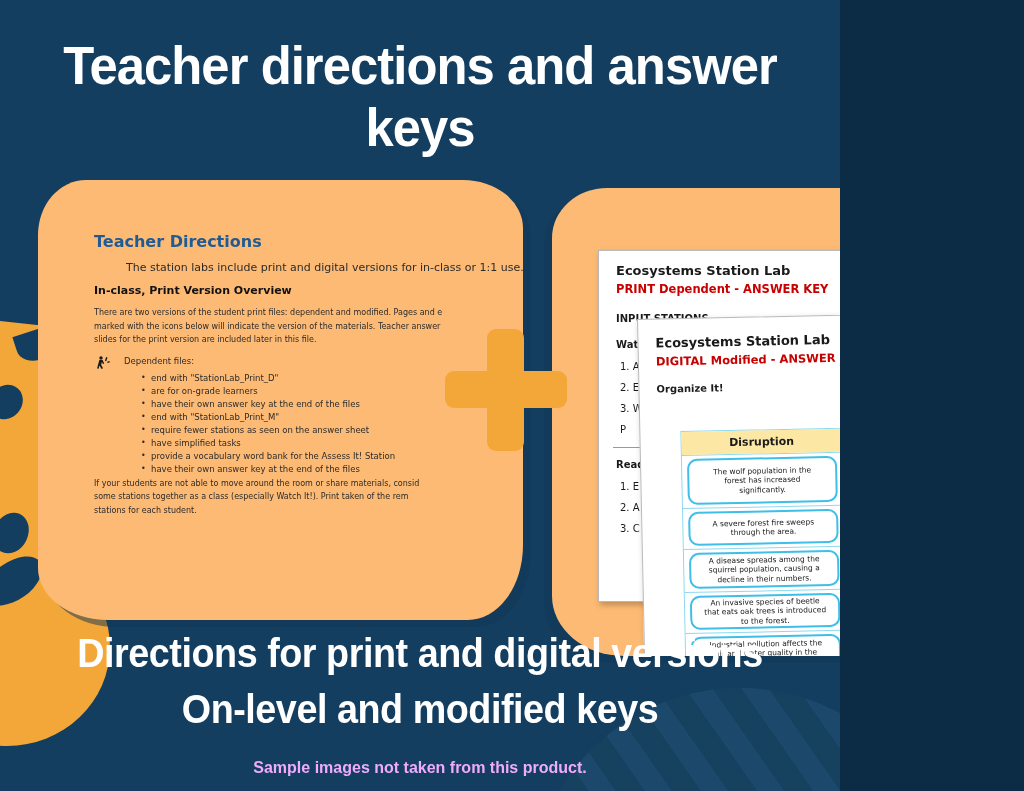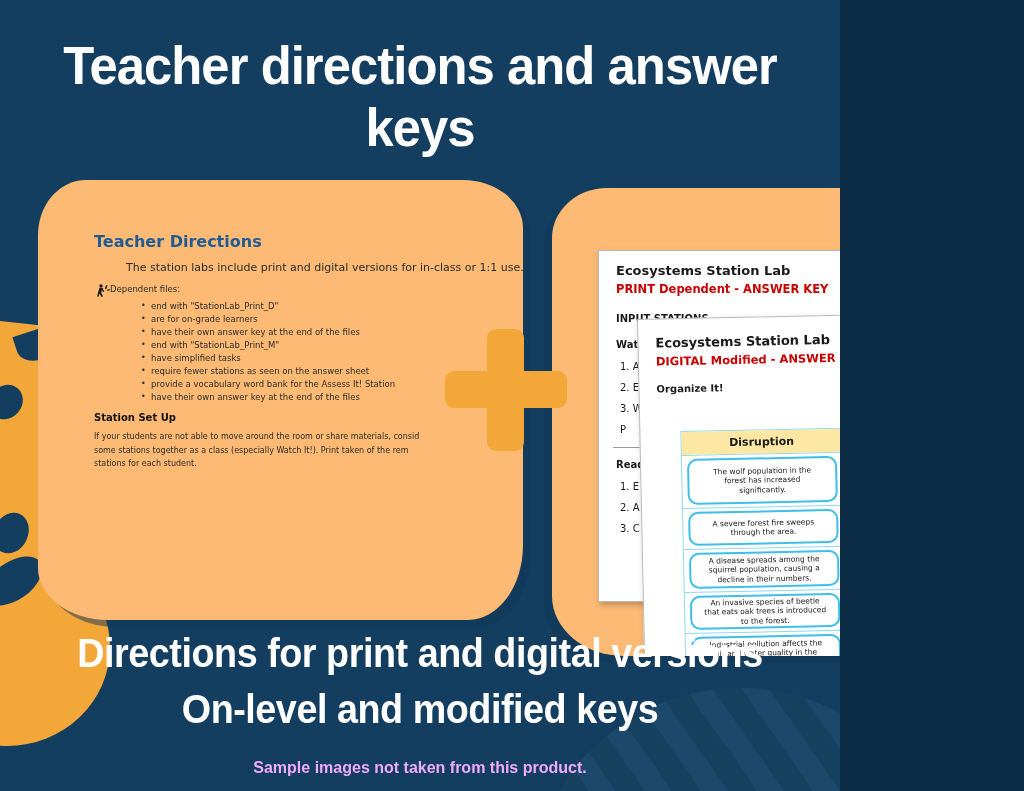--- a/index.html
+++ b/index.html
@@ -56,21 +56,21 @@
     border-radius:55px 48px 62px 72px / 50px 55px 80px 60px;
     box-shadow:-8px 7px 0 #10365680;}
 
   
   .doc-left{position:absolute;left:56px;top:52px;width:440px;color:#2b2b2b;
     font-family:"DejaVu Sans",sans-serif;font-size:8px;}
   .doc-heading{color:#1F5B94;font-size:16px;font-weight:bold;margin:0 0 10px 0;}
   .doc-intro{font-size:11px;margin-bottom:10px;margin-left:32px;}
   .doc-sub{font-size:11px;font-weight:bold;color:#111;margin-bottom:9px;}
   .doc-para{font-size:8px;line-height:13.5px;white-space:pre-line;margin-bottom:9px;}
-  .icon-row{display:flex;align-items:flex-start;margin:5px 0 4px 2px;font-size:8.5px;}
+  .icon-row{display:flex;align-items:flex-start;gap:14px;margin:5px 0 4px 2px;font-size:8.5px;}
   .mini-icon{width:14px;height:13px;flex:0 0 auto;}
   .bullets{margin-left:46px;}
   .bullet{position:relative;padding-left:11px;font-size:8.5px;line-height:10px;margin:3px 0;}
   .bullet::before{content:"\2022";position:absolute;left:1px;top:0;font-size:8px;}
   .doc-sub2{font-size:10px;font-weight:bold;color:#111;margin:10px 0 7px 0;}
 
   
   .page{position:absolute;background:#fff;border:1px solid #b9b9b9;
     box-shadow:2px 3px 6px rgba(0,0,0,.25);color:#1a1a1a;
     font-family:"DejaVu Sans",sans-serif;}
@@ -126,20 +126,24 @@
   </div>
   <div class="khaki-sliver"></div>
   <div class="teal-corner"></div>
 
   <h1 class="title">Teacher directions and answer keys</h1>
 
   <div class="card card-left">
     <div class="doc-left">
       <div class="doc-heading">Teacher Directions</div>
       <div class="doc-intro">The station labs include print and digital versions for in-class or 1:1 use.</div>
+      <div class="doc-sub">In-class, Print Version Overview</div>
+      <div class="doc-para">There are two versions of the student print files:  dependent and modified. Pages and e
+marked with the icons below will indicate the version of the materials. Teacher answer
+slides for the print version are included later in this file.</div>
 
       <div class="icon-row">
         <span class="mini-icon">
           <svg viewBox="0 0 14 13" width="14" height="13">
               <g fill="#1a1a1a">
             <circle cx="5" cy="2" r="1.7"></circle>
                 <path d="M3.4 4h3.2l1.6 3.4-1.2.7-1.2-2.2-.6 3.1 1.8 3.2-1.5.8-2-3.4-.9 3.2-1.5-.4L2.5 7z"></path>
             <rect x="9.5" y="1" width="1.4" height="4" transform="rotate(18 10 3)"></rect>
                 <rect x="11.3" y="5.5" width="2.4" height="1.3" transform="rotate(-20 12 6)"></rect>
           </g>
@@ -148,27 +152,26 @@
         <span>Dependent files:</span>
       </div>
       <div class="bullets">
         <div class="bullet">end with "StationLab_Print_D"</div>
         <div class="bullet">are for on-grade learners</div>
         <div class="bullet">have their own answer key at the end of the files</div>
       </div>
 
       <div class="bullets">
         <div class="bullet">end with "StationLab_Print_M"</div>
+        <div class="bullet">require fewer stations as seen on the answer sheet</div>
         <div class="bullet">have simplified tasks</div>
-        <div class="bullet">require fewer stations as seen on the answer sheet</div>
         <div class="bullet">provide a vocabulary word bank for the Assess It! Station</div>
         <div class="bullet">have their own answer key at the end of the files</div>
       </div>
 
-      <div class="doc-sub2">Station Set Up</div>
       <div class="doc-para">If your students are not able to move around the room or share materials, consid
 some stations together as a class (especially Watch It!). Print taken of the rem
 stations for each student.</div>
     </div>
   </div>
 
   <div class="card card-right">
 
     <div class="page back-page">
       <div class="pg-inner">

